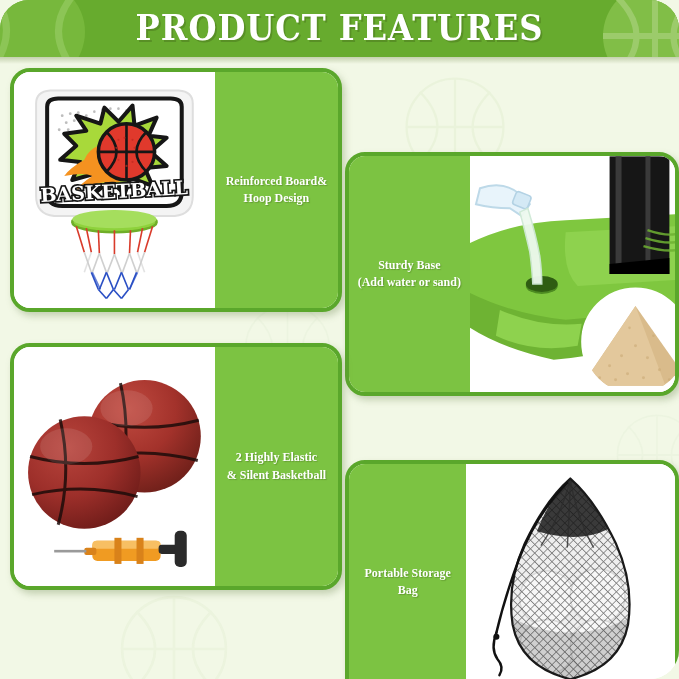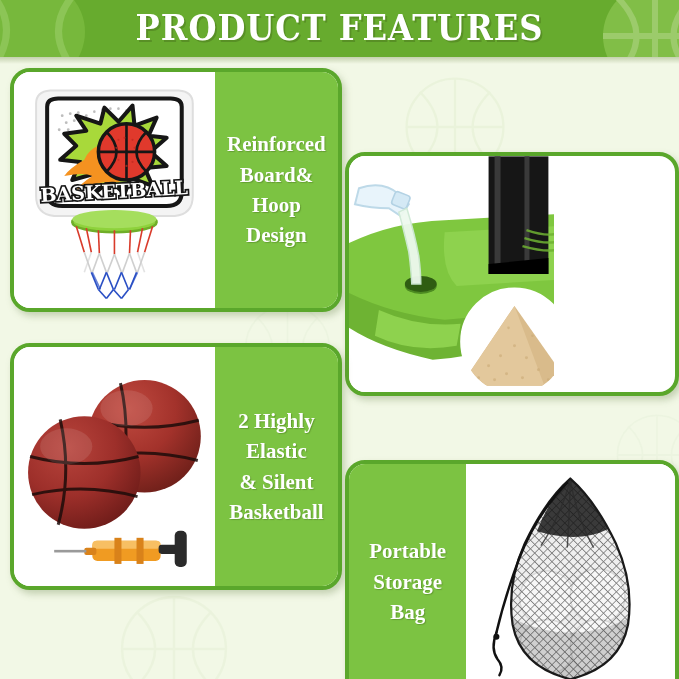--- a/index.html
+++ b/index.html
@@ -2,21 +2,21 @@
 <html><head>
 <meta charset="utf-8">
 <style>
   html,body{margin:0;padding:0;}
   body{
     width:679px;height:679px;overflow:hidden;
     font-family:"Liberation Serif", serif;
     background:#f2f8e6;
     position:relative;
   }
-  .page{position:relative;width:679px;height:679px;background:#f2f8e6;overflow:hidden;}
+  .page{position:relative;width:679px;height:679px;background:#f2f8e6;overflow:hidden;border-radius:29px;}
 
   
   .watermarks{position:absolute;inset:0;pointer-events:none;}
   .wm{position:absolute;opacity:.5;}
 
   
   .banner{
     position:absolute;left:0;top:0;width:679px;height:57px;
     background:#67ab2e;
     overflow:hidden;
@@ -52,21 +52,21 @@
   .pane-img{position:relative;background:#ffffff;overflow:hidden;}
   .pane-text{
     position:relative;background:#7cc342;
     display:flex;align-items:center;justify-content:center;
     overflow:hidden;
   }
   .caption{
     color:#ffffff;
     font-family:"Liberation Serif", serif;
     font-weight:bold;
-    font-size:21px;
+    font-size:12px;
     line-height:1.45;
     text-align:center;
     text-shadow:1px 1px 1px rgba(70,110,30,.45);
     padding:0 6px;
     white-space:pre-line;
   }
 
   #card1{left:10px;  top:68px;  width:324px;height:236px;}
   #card1 .pane-img{width:62%;}
   #card1 .pane-text{width:38%;}
@@ -244,20 +244,24 @@
         </g>
       </svg>
     </div>
     <div class="pane-text">
       <div class="caption">Reinforced Board&amp;
 Hoop Design</div>
     </div>
   </div>
 
   <div class="card" id="card2">
+    <div class="pane-text">
+      <div class="caption">Sturdy Base
+(Add water or sand)</div>
+    </div>
     <div class="pane-img">
       <svg width="100%" height="100%" viewBox="0 0 206 228" preserveAspectRatio="xMidYMid meet">
 
         <path d="M-6 86 Q40 62 96 60 L206 54 L206 150 Q150 176 86 186 Q30 180 -6 156 Z" fill="#7fc73f"></path>
         <path d="M-6 130 Q40 154 96 160 L206 150 L206 170 Q140 196 84 200 Q28 188 -6 164 Z" fill="#6eb333"></path>
 
         <path d="M96 72 L206 66 L206 120 L108 126 Q92 110 96 72 Z" fill="#8ed24e"></path>
 
         <rect x="140" y="-4" width="60" height="118" fill="#161616"></rect>
         <rect x="146" y="-4" width="6" height="118" fill="#3a3a3a"></rect>

